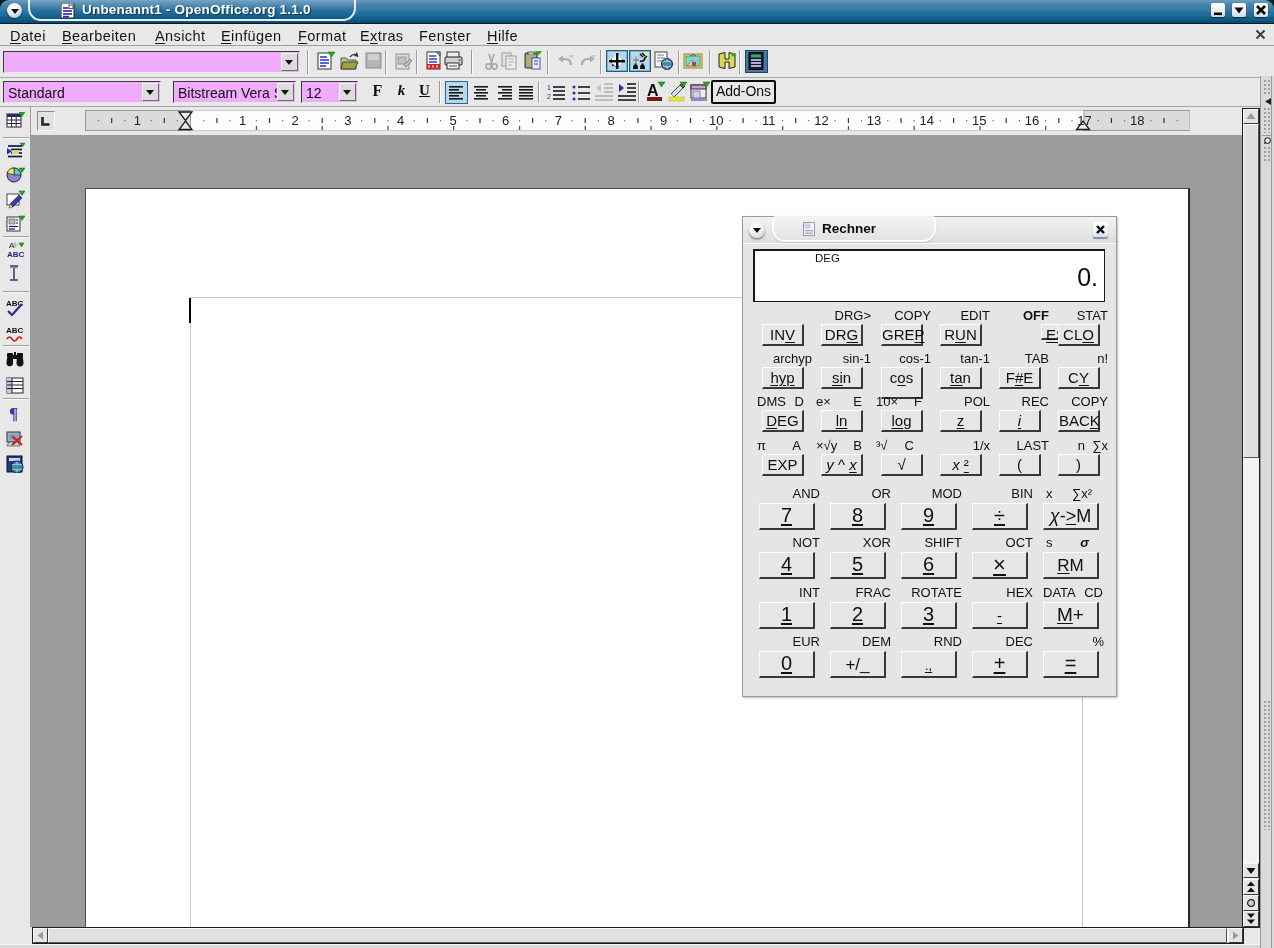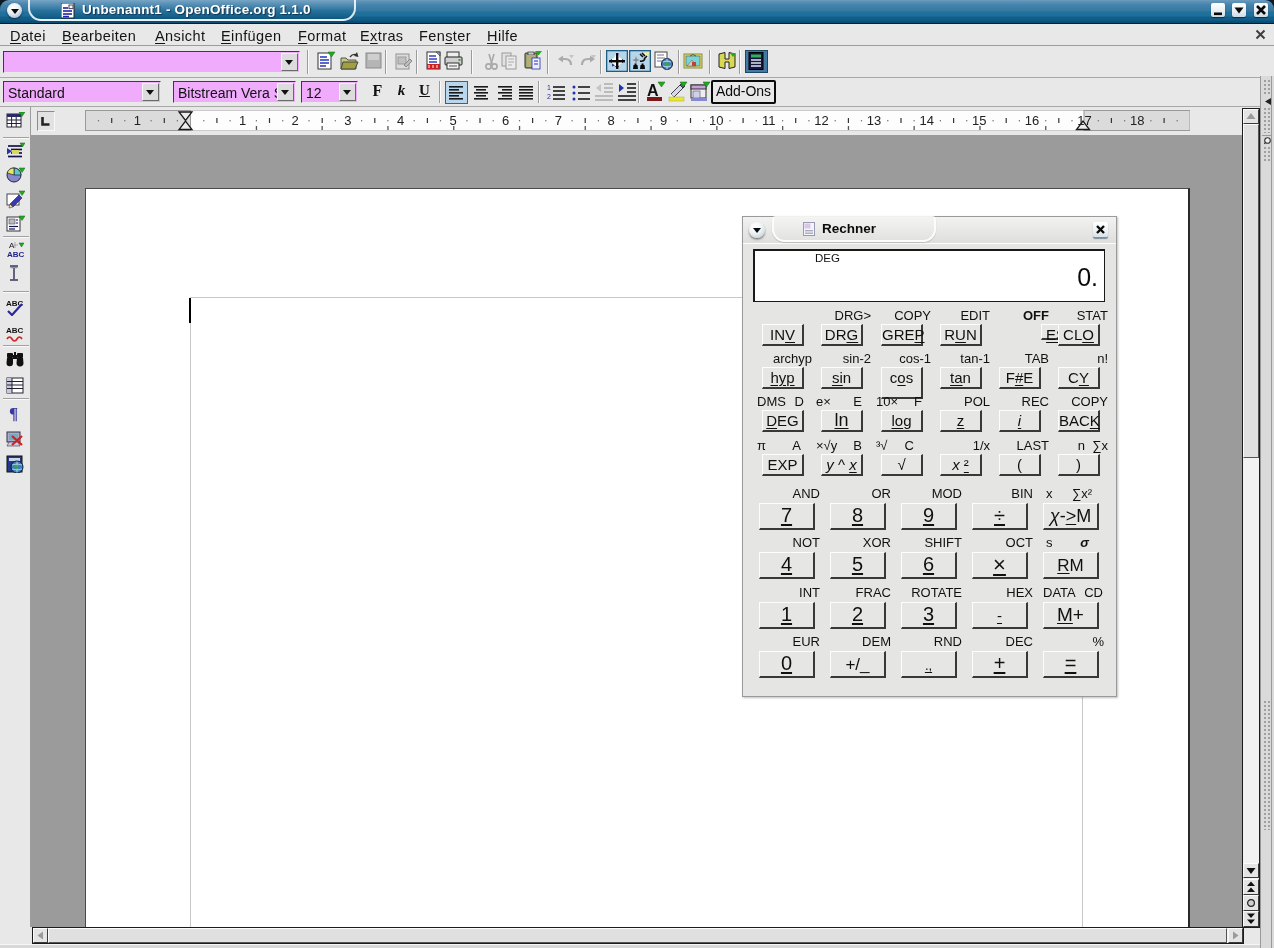--- a/index.html
+++ b/index.html
@@ -626,40 +626,40 @@
 <div class="clab" style="left:873px;top:308px;width:58px">COPY</div>
 <div class="cbtn" style="left:881px;top:324px;width:42px;height:22px;font-size:15px;line-height:19px">GRE<u>P</u></div>
 <div class="clab" style="left:932px;top:308px;width:58px">EDIT</div>
 <div class="cbtn" style="left:940px;top:324px;width:42px;height:22px;font-size:15px;line-height:19px">R<u>U</u>N</div>
 <div class="clab" style="left:991px;top:308px;width:58px"><b>OFF</b></div>
 <div class="cbtn" style="left:1041px;top:324px;width:42px;height:16px;font-size:15px;line-height:19px"><u>ESC</u></div>
 <div class="clab" style="left:1050px;top:308px;width:58px">STAT</div>
 <div class="cbtn" style="left:1058px;top:324px;width:42px;height:22px;font-size:15px;line-height:19px">CL<u>O</u></div>
 <div class="clab" style="left:754px;top:351px;width:58px">archyp</div>
 <div class="cbtn" style="left:762px;top:367px;width:42px;height:22px;font-size:15px;line-height:19px"><u>hyp</u></div>
-<div class="clab" style="left:813px;top:351px;width:58px">sin-2</div>
+<div class="clab" style="left:813px;top:351px;width:58px">sin-1</div>
 <div class="cbtn" style="left:821px;top:367px;width:42px;height:22px;font-size:15px;line-height:19px"><u>si</u>n</div>
 <div class="clab" style="left:873px;top:351px;width:58px">cos-1</div>
 <div class="cbtn" style="left:881px;top:367px;width:42px;height:32px;font-size:15px;line-height:19px">c<u>o</u>s</div>
 <div class="clab" style="left:932px;top:351px;width:58px">tan-1</div>
 <div class="cbtn" style="left:940px;top:367px;width:42px;height:22px;font-size:15px;line-height:19px"><u>ta</u>n</div>
 <div class="clab" style="left:991px;top:351px;width:58px">TAB</div>
 <div class="cbtn" style="left:999px;top:367px;width:42px;height:22px;font-size:15px;line-height:19px">F<u>#</u>E</div>
 <div class="clab" style="left:1050px;top:351px;width:58px">n!</div>
 <div class="cbtn" style="left:1058px;top:367px;width:42px;height:22px;font-size:15px;line-height:19px">C<u>Y</u></div>
 <div class="clab" style="left:757px;top:394px;width:47px;display:flex;justify-content:space-between;text-align:left">
     <span>DMS</span>
     <span>D</span>
   </div>
 <div class="cbtn" style="left:762px;top:410px;width:42px;height:22px;font-size:15px;line-height:19px"><u>D</u>EG</div>
 <div class="clab" style="left:816px;top:394px;width:46px;display:flex;justify-content:space-between;text-align:left">
     <span>e×</span>
     <span>E</span>
   </div>
-<div class="cbtn" style="left:821px;top:410px;width:42px;height:22px;font-size:18px;line-height:19px"><u>ln</u></div>
+<div class="cbtn" style="left:821px;top:410px;width:42px;height:22px;font-size:15px;line-height:19px"><u>ln</u></div>
 <div class="clab" style="left:876px;top:394px;width:46px;display:flex;justify-content:space-between;text-align:left">
     <span>10×</span>
     <span>F</span>
   </div>
 <div class="cbtn" style="left:881px;top:410px;width:42px;height:22px;font-size:15px;line-height:19px"><u>lo</u>g</div>
 <div class="clab" style="left:932px;top:394px;width:58px">POL</div>
 <div class="cbtn" style="left:940px;top:410px;width:42px;height:22px;font-size:15px;line-height:19px"><u>z</u></div>
 <div class="clab" style="left:991px;top:394px;width:58px">REC</div>
 <div class="cbtn" style="left:999px;top:410px;width:42px;height:22px;font-size:15px;line-height:19px"><i><u>i</u></i></div>
 <div class="clab" style="left:1050px;top:394px;width:58px">COPY</div>

